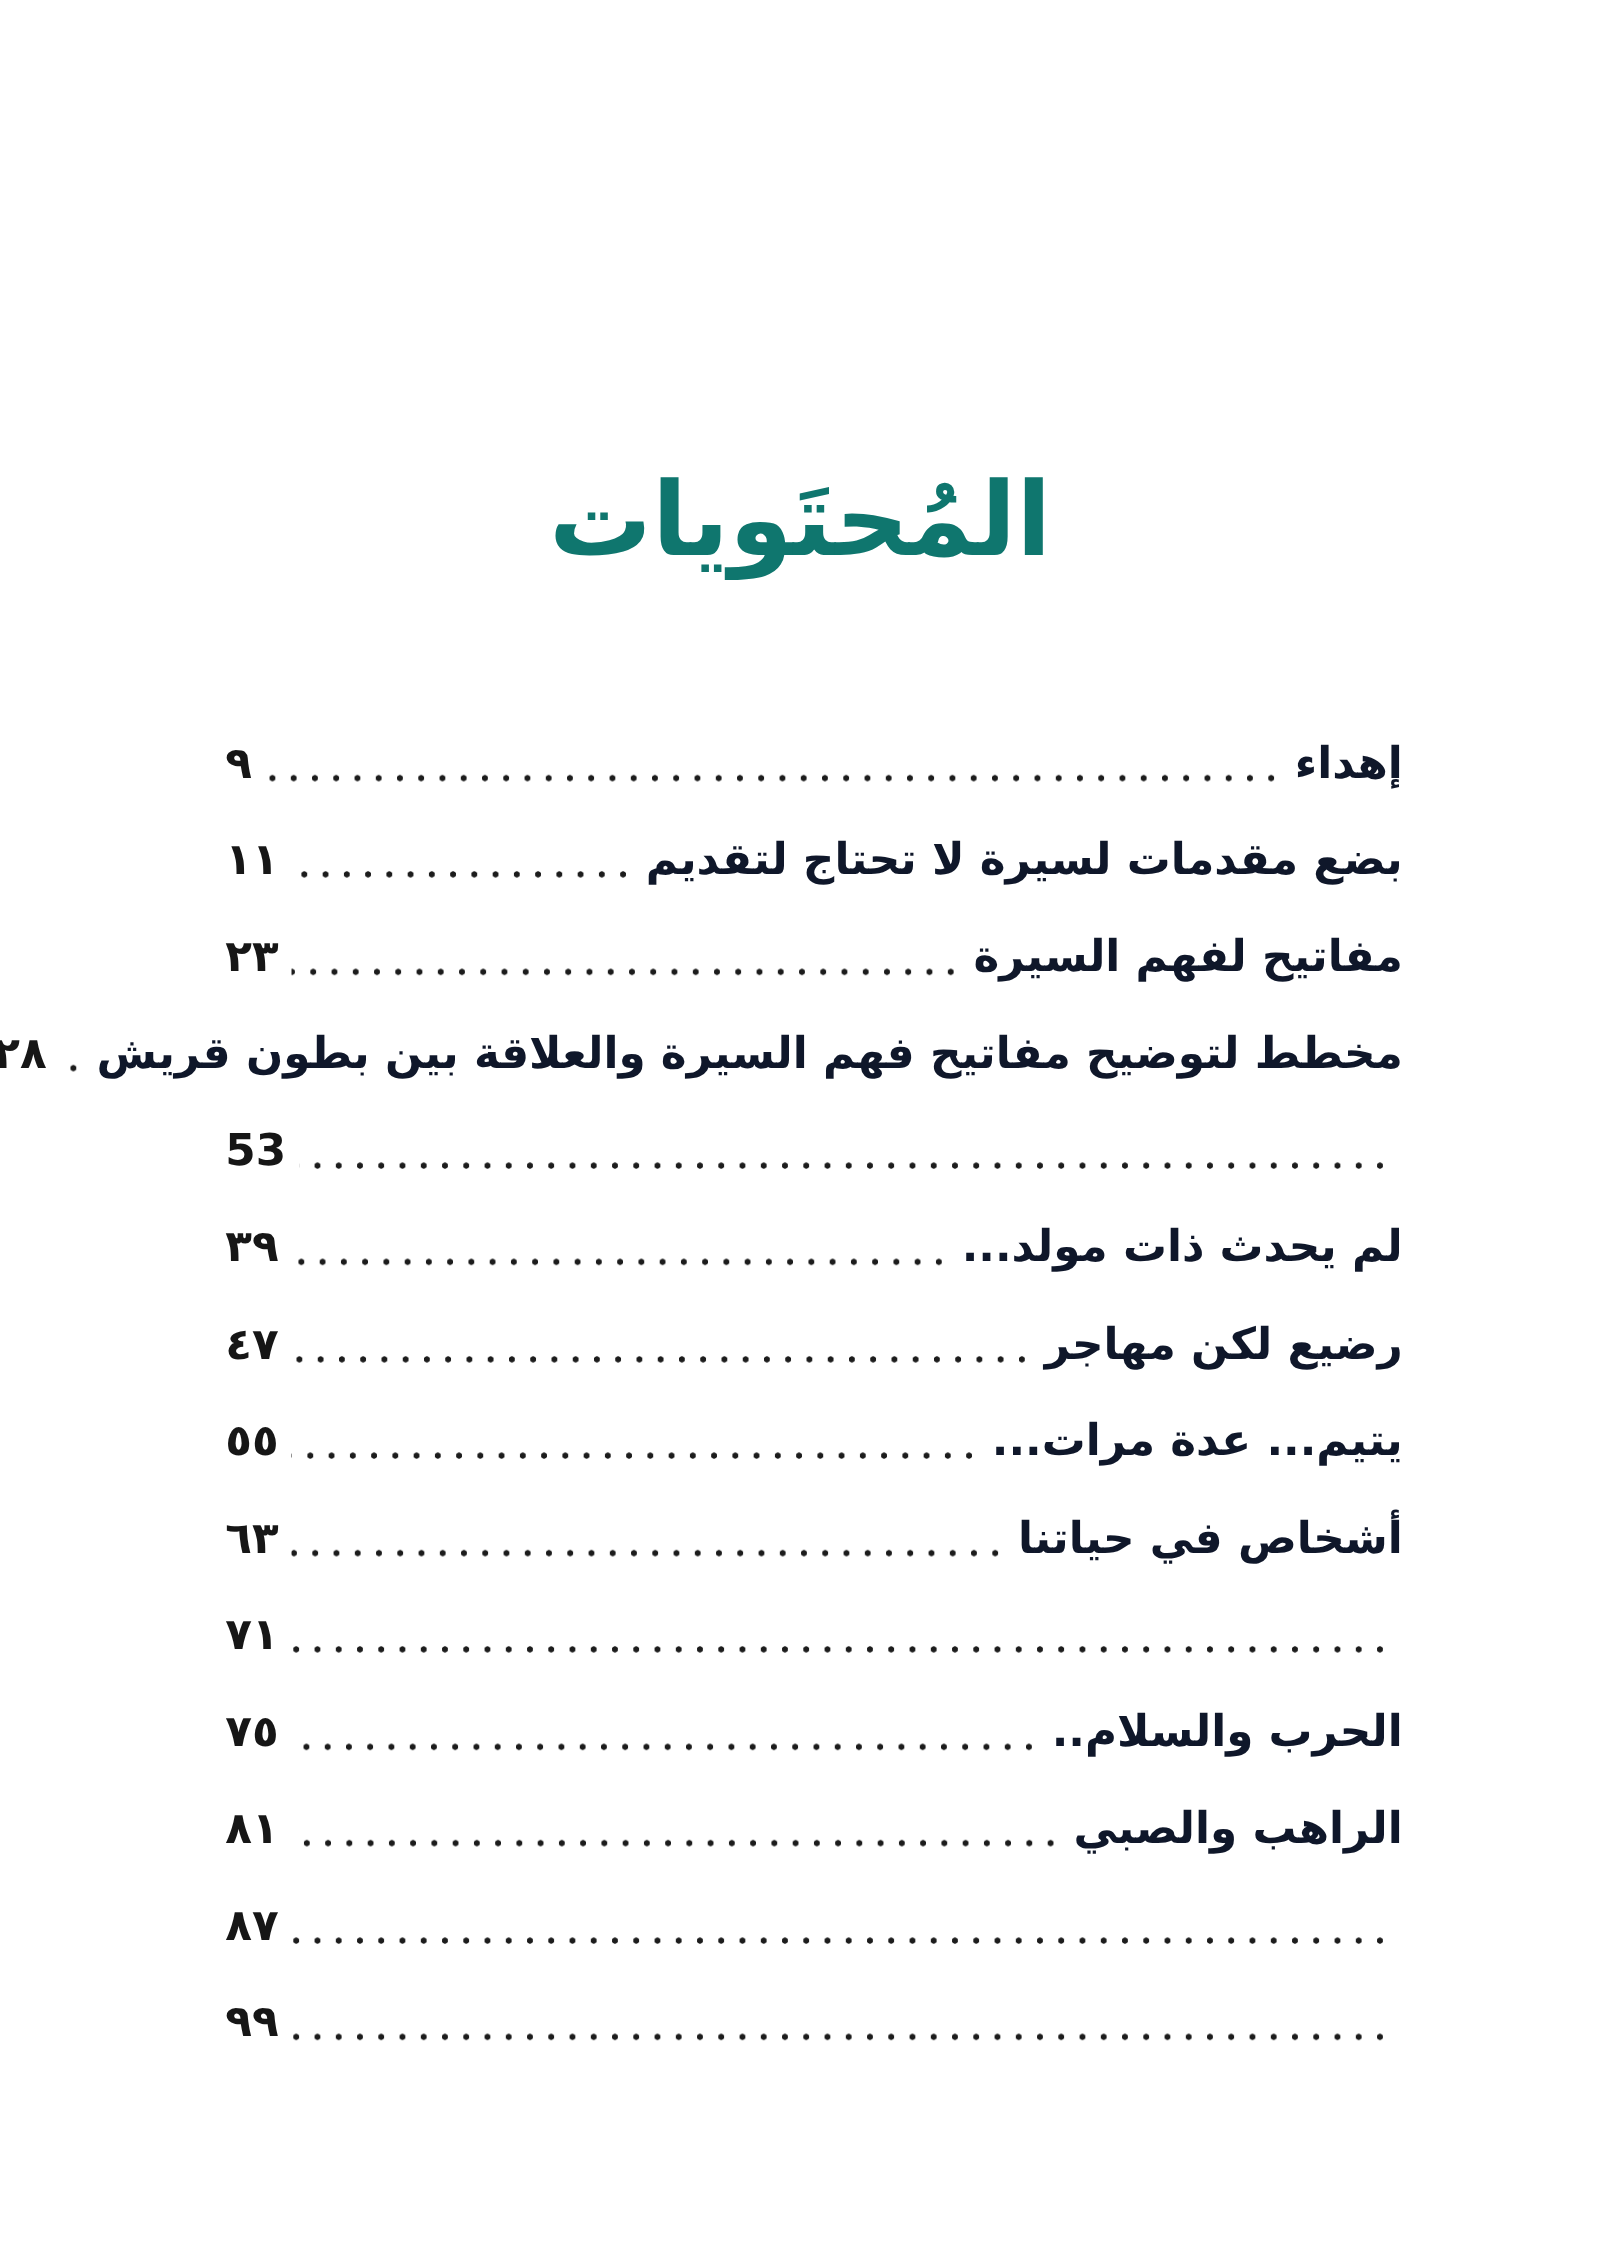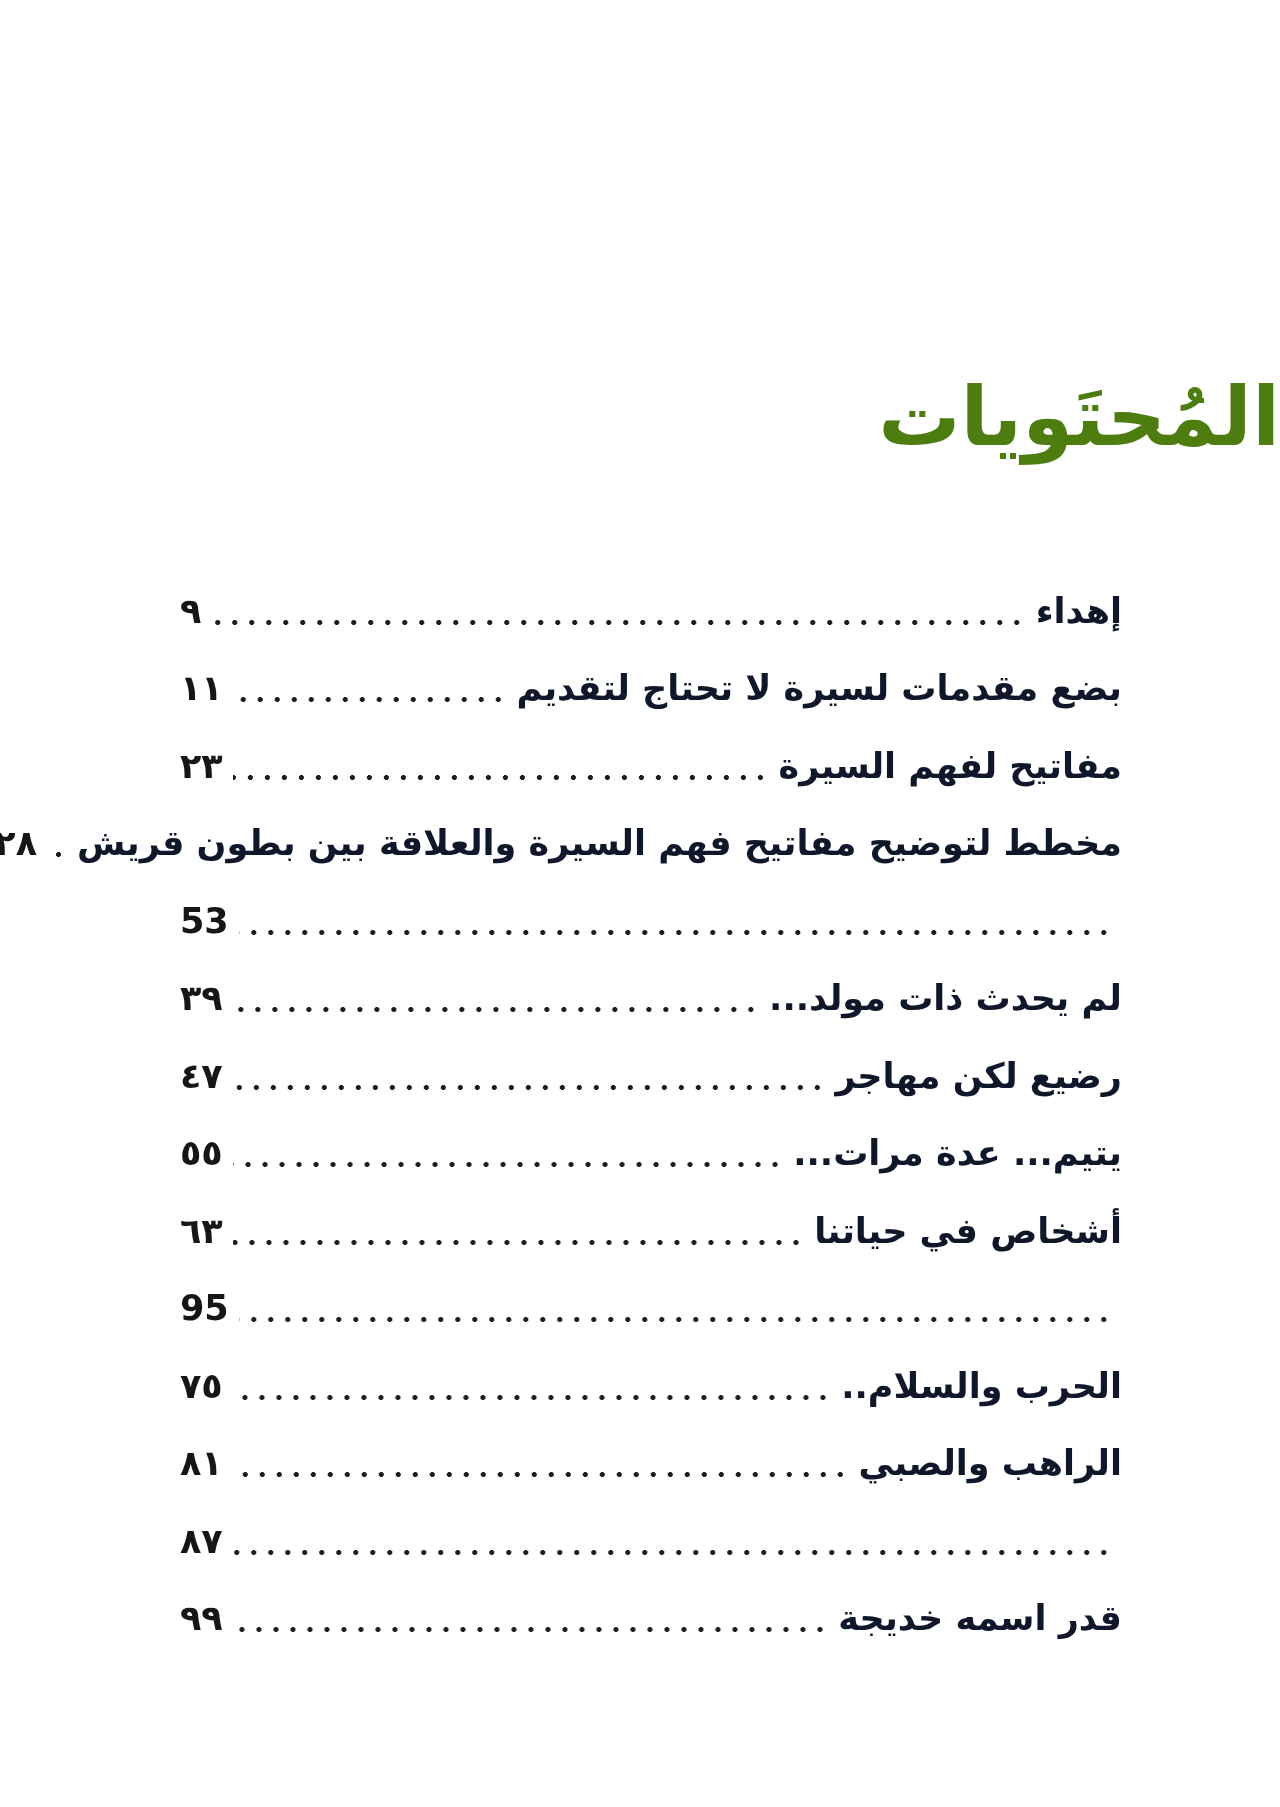--- a/index.html
+++ b/index.html
@@ -18,25 +18,26 @@
   .book-page {
     position: absolute;
     inset: 0;
     background: #ffffff;
   }
   .contents-title {
     position: absolute;
     top: 352px;
     left: 0;
     right: 0;
+    text-align: center;
     font-size: 82px;
     font-weight: bold;
     line-height: 130px;
     letter-spacing: 0;
-    color: #4d7c0f;
+    color: #0f766e;
   }
   .toc {
     position: absolute;
     top: 572px;
     right: 158px;
     left: 180px;
     direction: rtl;
   }
   .toc-row {
     display: flex;
@@ -128,40 +129,39 @@
     </div>
 
     <div class="toc-row">
       <span class="toc-title">أشخاص في حياتنا</span>
       <span class="toc-dots"></span>
       <span class="toc-page">٦٣</span>
     </div>
 
     <div class="toc-row">
       <span class="toc-dots"></span>
-      <span class="toc-page">95</span>
+      <span class="toc-page">٧١</span>
     </div>
 
     <div class="toc-row">
       <span class="toc-title">الحرب والسلام..</span>
       <span class="toc-dots"></span>
       <span class="toc-page">٧٥</span>
     </div>
 
     <div class="toc-row">
       <span class="toc-title">الراهب والصبي</span>
       <span class="toc-dots"></span>
       <span class="toc-page">٨١</span>
     </div>
 
     <div class="toc-row">
       <span class="toc-dots"></span>
       <span class="toc-page">٨٧</span>
     </div>
 
     <div class="toc-row">
-      <span class="toc-title">قدر اسمه خديجة</span>
       <span class="toc-dots"></span>
       <span class="toc-page">٩٩</span>
     </div>
 
   </div>
 </div>
 
 </body></html>

